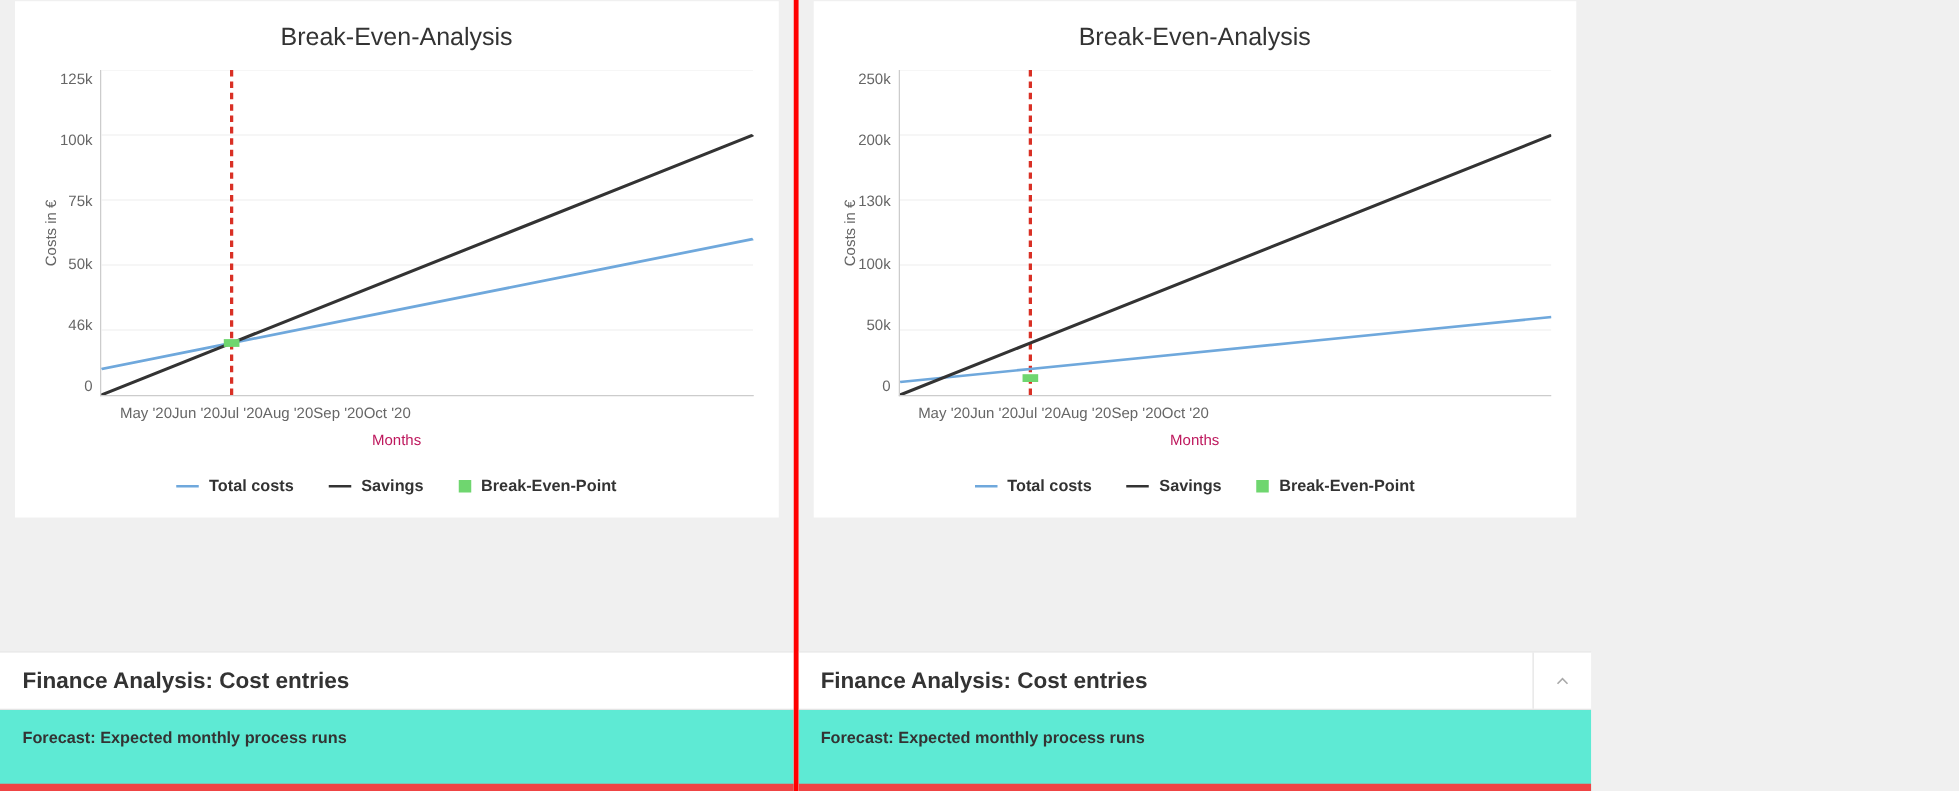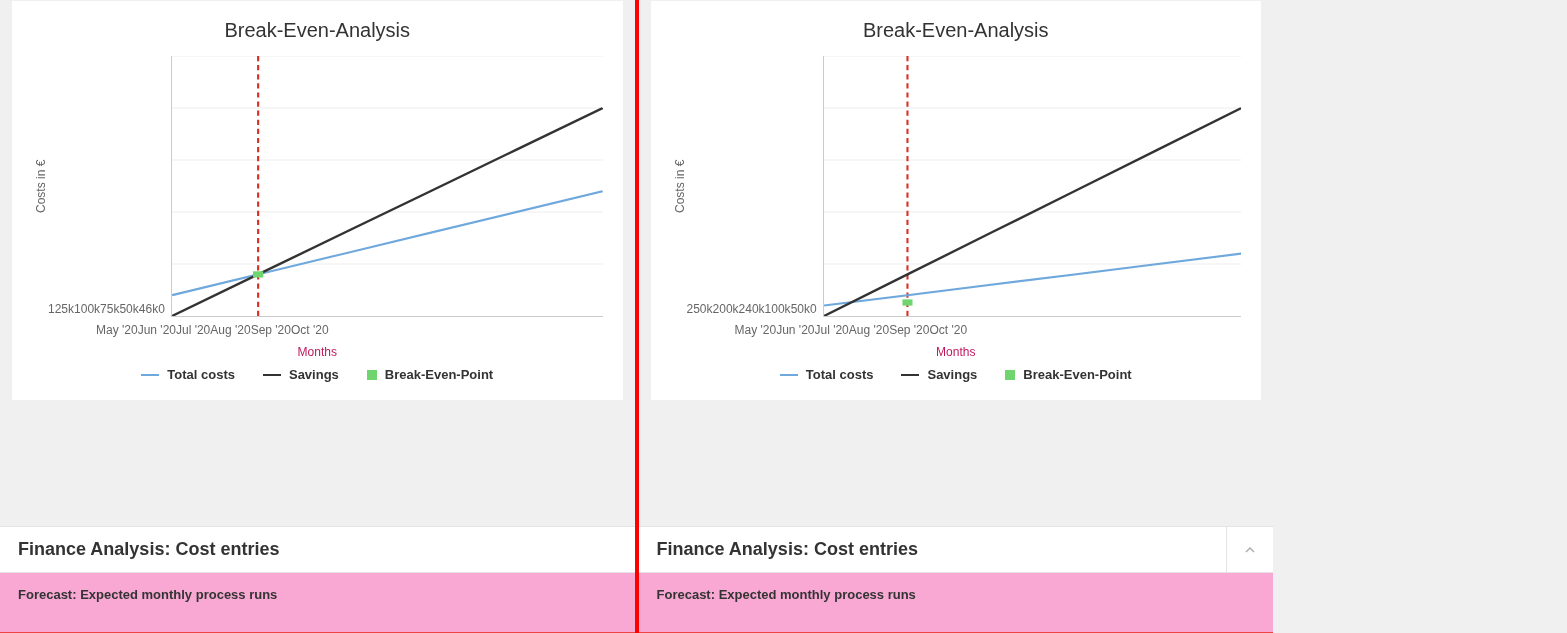--- a/index.html
+++ b/index.html
@@ -3,33 +3,33 @@
 <meta charset="utf-8">
 <style>
   html,body{margin:0;padding:0;font-family:"Segoe UI",Arial,sans-serif;background:#f0f0f0;color:#333;font-size:13px}
   .layout{display:flex;width:1273px;height:633px}
   .pane{flex:1;display:flex;flex-direction:column;background:#f0f0f0;overflow:hidden}
   .divider{width:4px;background:#ff0000;flex:0 0 4px}
   .chart-card{margin:1px 12px 18px 12px;background:#fff;padding:16px 20px 18px 20px}
   .chart-title{font-size:20px;text-align:center;font-weight:400;margin:2px 0 14px 0;color:#333}
   .plot-wrap{display:flex}
   .ylabel{writing-mode:vertical-rl;transform:rotate(180deg);font-size:12px;color:#666;text-align:center;padding:0 2px 0 0}
-  .yaxis{display:flex;flex-direction:row;justify-content:space-between;align-items:flex-end;font-size:12px;color:#666;padding-right:6px;height:260px}
+  .yaxis{display:flex;flex-direction:column;justify-content:space-between;align-items:flex-end;font-size:12px;color:#666;padding-right:6px;height:260px}
   .plot-area{position:relative;flex:1;height:260px;border-left:1px solid #ccc;border-bottom:1px solid #ccc}
   .plot-area svg{position:absolute;left:0;top:0;width:100%;height:100%}
   .xaxis{display:flex;justify-content:flex-start;font-size:12px;color:#666;margin-left:64px;margin-top:6px}
   .xlabel{text-align:center;font-size:12px;color:#be185d;margin-top:8px}
-  .legend{display:flex;justify-content:center;align-items:center;gap:28px;margin-top:8px;font-size:13px;font-weight:700;color:#333}
+  .legend{display:flex;justify-content:center;align-items:center;gap:28px;margin-top:22px;font-size:13px;font-weight:700;color:#333}
   .leg{display:flex;align-items:center;gap:8px}
   .leg-line{width:18px;height:2px}
   .leg-sq{width:10px;height:10px}
   .section-hdr{display:flex;align-items:center;justify-content:space-between;background:#fff;border-top:1px solid #e4e4e4;border-bottom:1px solid #e4e4e4;padding:12px 18px;font-size:18px;font-weight:700;color:#333;margin-top:auto}
   .chevron{width:46px;align-self:stretch;margin:-12px -18px -12px 0;display:flex;align-items:center;justify-content:center;border-left:1px solid #e4e4e4;color:#aaa}
   .chevron svg{width:16px;height:16px}
-  .form-block{background:#f9a8d4;padding:14px 18px 22px 18px;border-bottom:1px solid #ef4444}
+  .form-block{background:#5eead4;padding:14px 18px 22px 18px;border-bottom:6px solid #ef4444}
   .form-label{font-size:13px;font-weight:700;color:#333;margin:0 0 8px 0}
   .input-row{display:flex}
   .text-input{flex:1;border:1px solid #ddd;padding:7px 10px;font-size:13px;color:#555;background:#fff}
   .hilite{position:relative;display:inline-block}
   .hilite::after{content:"";position:absolute;left:4px;top:3px;border:2px solid #ff0000;pointer-events:none}
   .hilite.w3::after{width:30px;height:20px}
 </style>
 </head>
 <body>
 
@@ -98,21 +98,21 @@
   <div class="divider"></div>
 
   <div class="pane">
     <div class="chart-card">
       <div class="chart-title">Break-Even-Analysis</div>
       <div class="plot-wrap">
         <div class="ylabel">Costs in €</div>
         <div class="yaxis">
           <span>250k</span>
           <span>200k</span>
-          <span>240k</span>
+          <span>130k</span>
           <span>100k</span>
           <span>50k</span>
           <span>0</span>
         </div>
         <div class="plot-area" id="plot-1">
             <svg viewBox="0 0 100 100" preserveAspectRatio="none">
               <line x1="0" y1="80" x2="100" y2="80" stroke="#eee" stroke-width="0.3"></line>
               <line x1="0" y1="60" x2="100" y2="60" stroke="#eee" stroke-width="0.3"></line>
               <line x1="0" y1="40" x2="100" y2="40" stroke="#eee" stroke-width="0.3"></line>
               <line x1="0" y1="20" x2="100" y2="20" stroke="#eee" stroke-width="0.3"></line>

